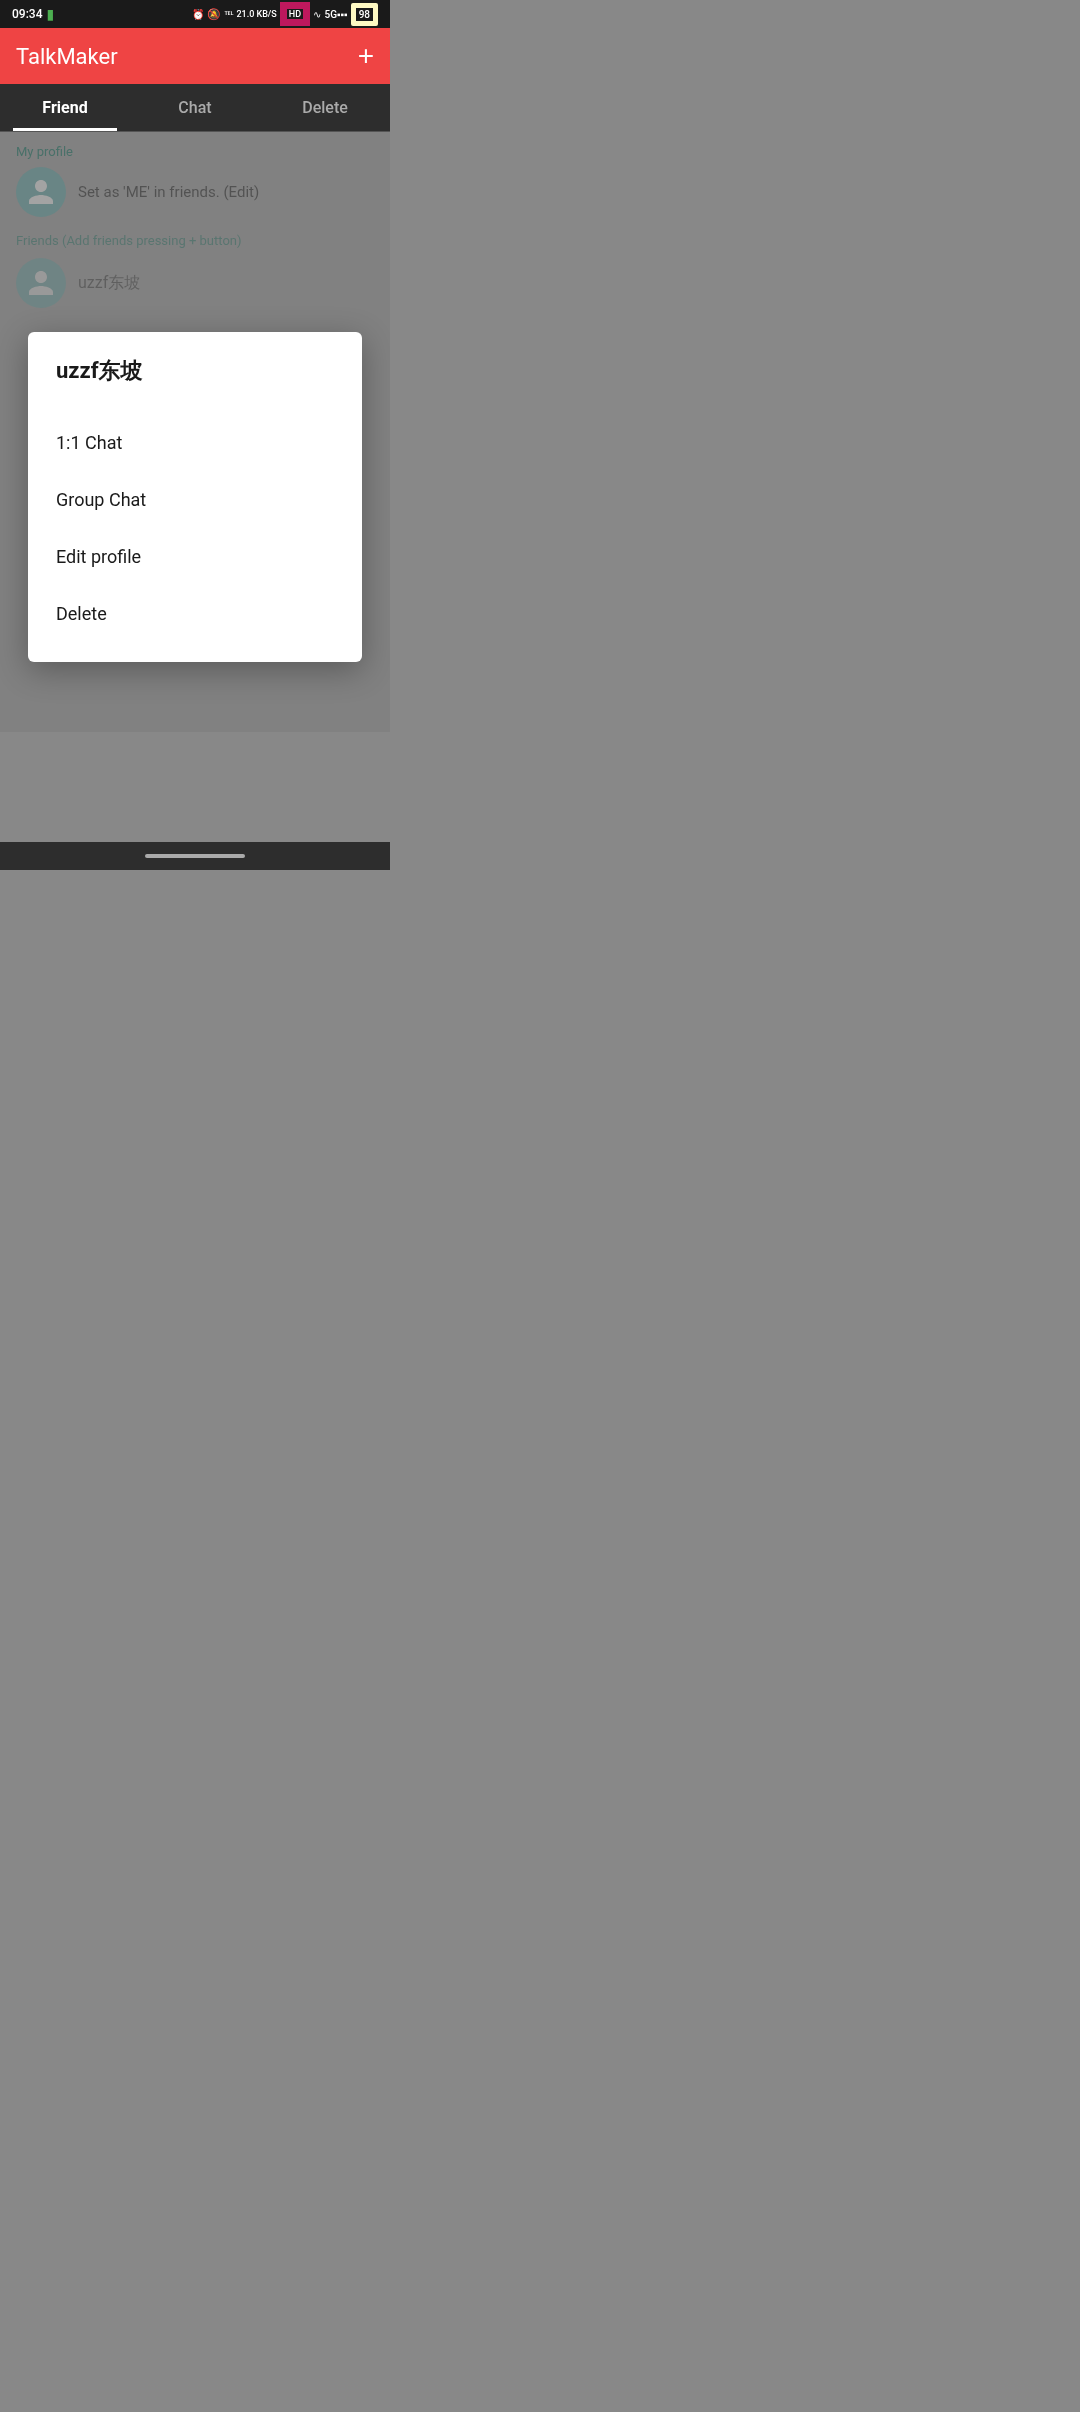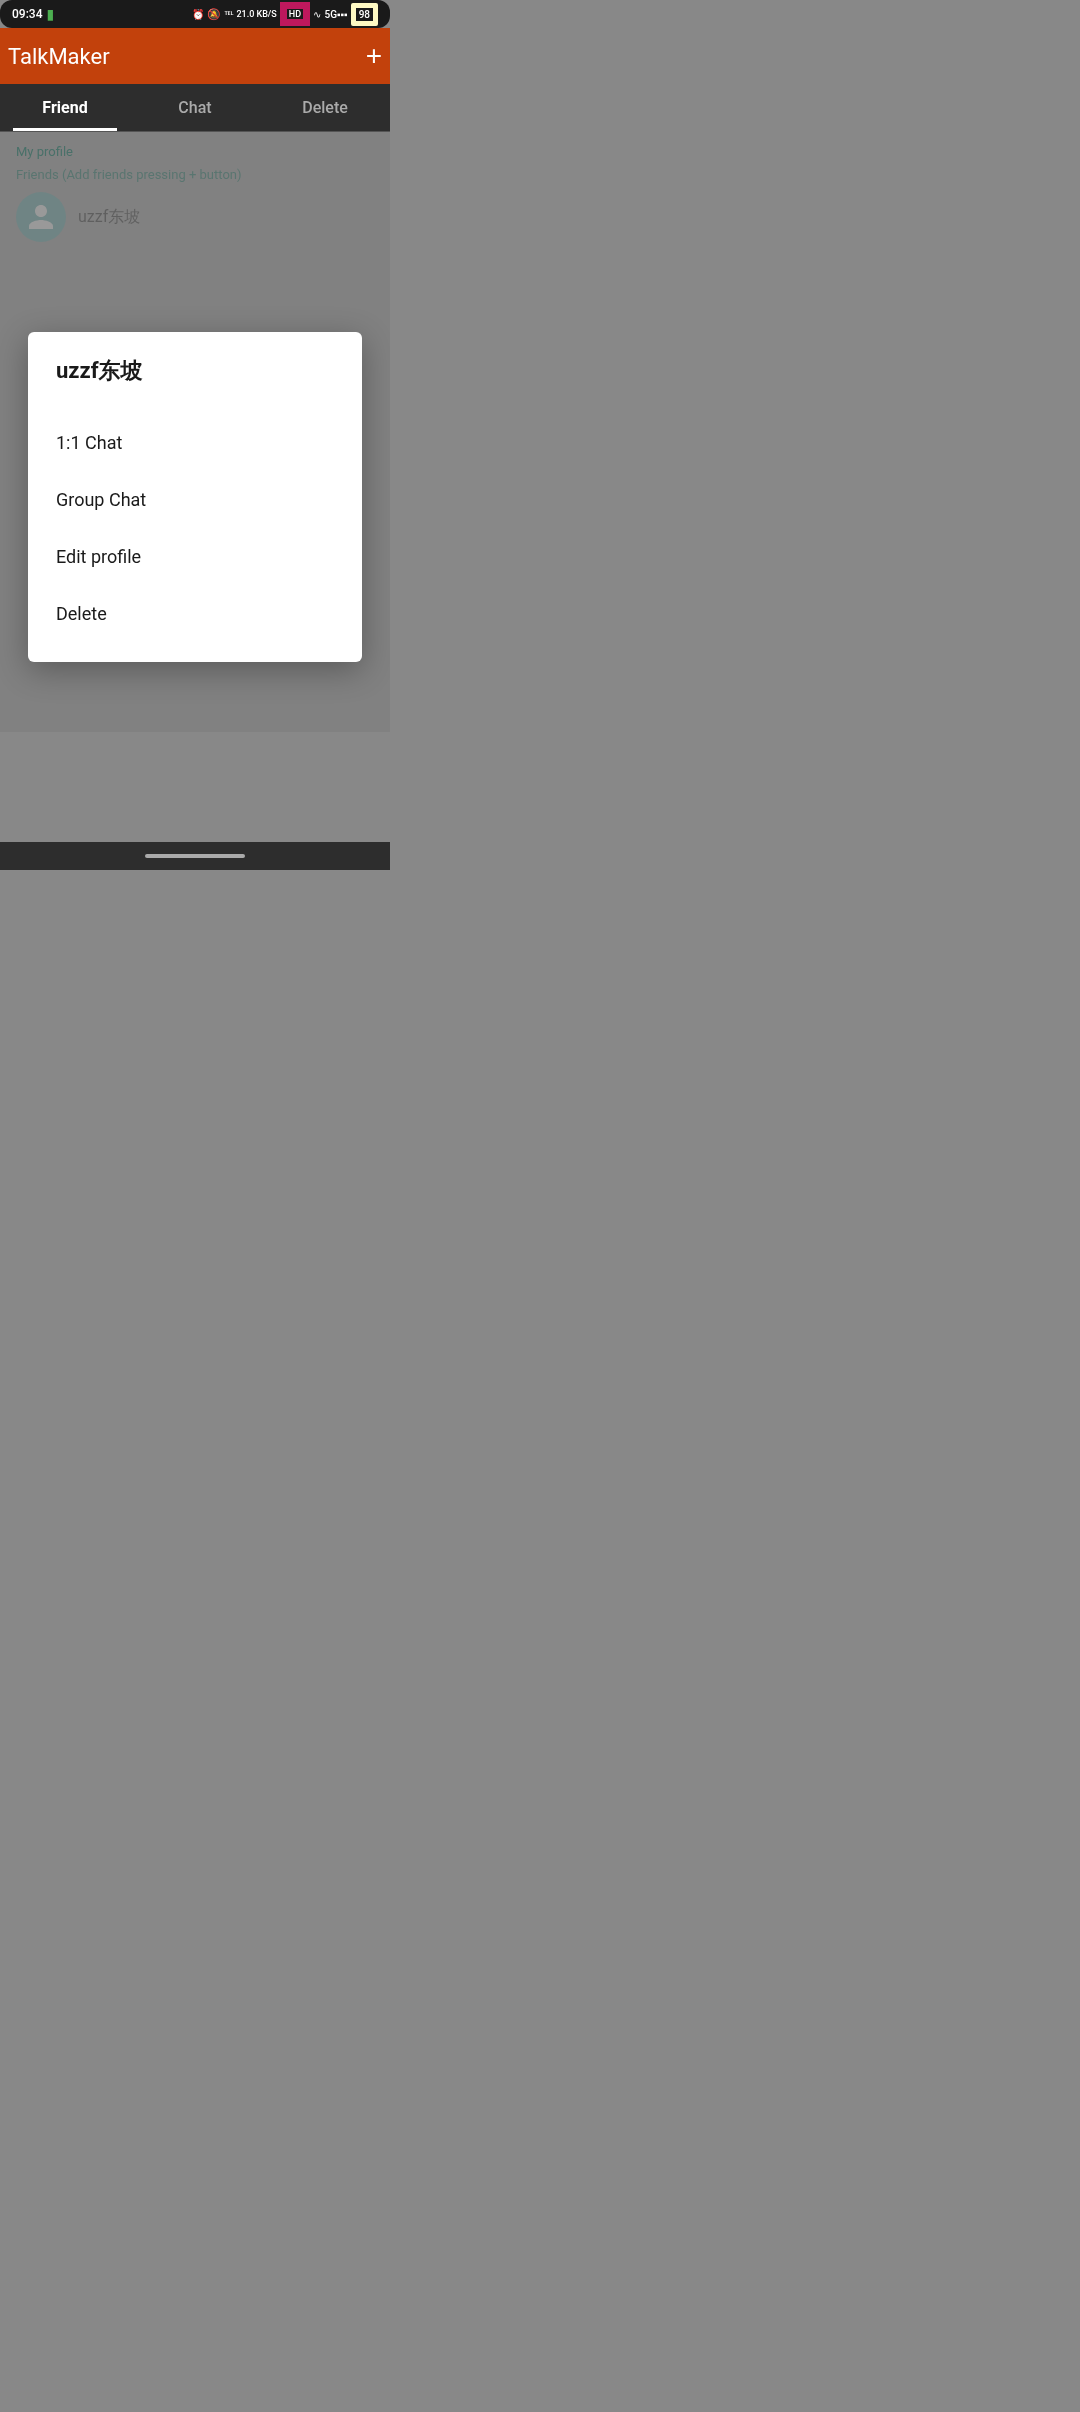--- a/index.html
+++ b/index.html
@@ -18,44 +18,43 @@
     .status-bar {
       background: #1a1a1a;
       height: 28px;
       display: flex;
       align-items: center;
       justify-content: space-between;
       padding: 0 12px;
       color: white;
       font-size: 12px;
       font-weight: 500;
-      border-radius: 12px;
     }
 
     .status-left {
       display: flex;
       align-items: center;
       gap: 4px;
     }
 
     .status-right {
       display: flex;
       align-items: center;
       gap: 3px;
       font-size: 10px;
     }
 
     
     .app-header {
-      background: #c2410c;
+      background: #ef4444;
       height: 56px;
       display: flex;
       align-items: center;
       justify-content: space-between;
-      padding: 0 8px;
+      padding: 0 16px;
       gap: 20px;
     }
 
     .app-title {
       color: white;
       font-size: 22px;
       font-weight: 400;
     }
 
     .add-button {
@@ -280,20 +279,28 @@
   </div>
   <div class="tab">
     <span>Delete</span>
   </div>
 </div>
 
 <div class="content-bg" style="position:relative;">
 
   <div class="section-label">My profile</div>
 
+  <div class="profile-item">
+    <div class="avatar">
+      <svg viewBox="0 0 24 24" xmlns="http://www.w3.org/2000/svg">
+        <path d="M12 12c2.7 0 4.8-2.1 4.8-4.8S14.7 2.4 12 2.4 7.2 4.5 7.2 7.2 9.3 12 12 12zm0 2.4c-3.2 0-9.6 1.6-9.6 4.8v2.4h19.2v-2.4c0-3.2-6.4-4.8-9.6-4.8z"></path>
+      </svg>
+    </div>
+    <span class="profile-text">Set as 'ME' in friends. (Edit)</span>
+  </div>
 
   <div class="friends-label">Friends (Add friends pressing + button)</div>
 
 
   <div class="second-friend">
     <div class="avatar" style="background:#5aabaa;">
       <svg viewBox="0 0 24 24" xmlns="http://www.w3.org/2000/svg" fill="white" width="30" height="30">
         <path d="M12 12c2.7 0 4.8-2.1 4.8-4.8S14.7 2.4 12 2.4 7.2 4.5 7.2 7.2 9.3 12 12 12zm0 2.4c-3.2 0-9.6 1.6-9.6 4.8v2.4h19.2v-2.4c0-3.2-6.4-4.8-9.6-4.8z"></path>
       </svg>
     </div>

